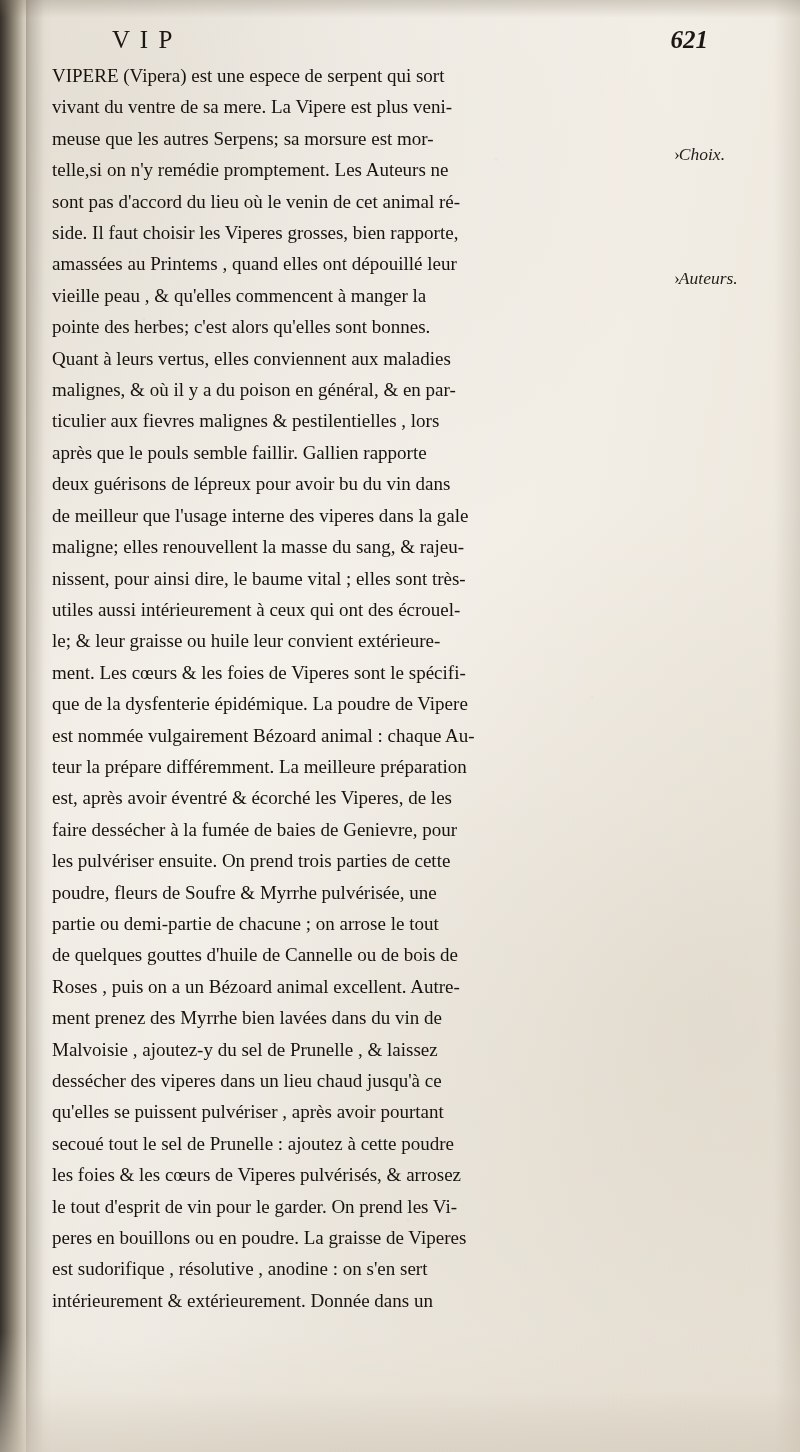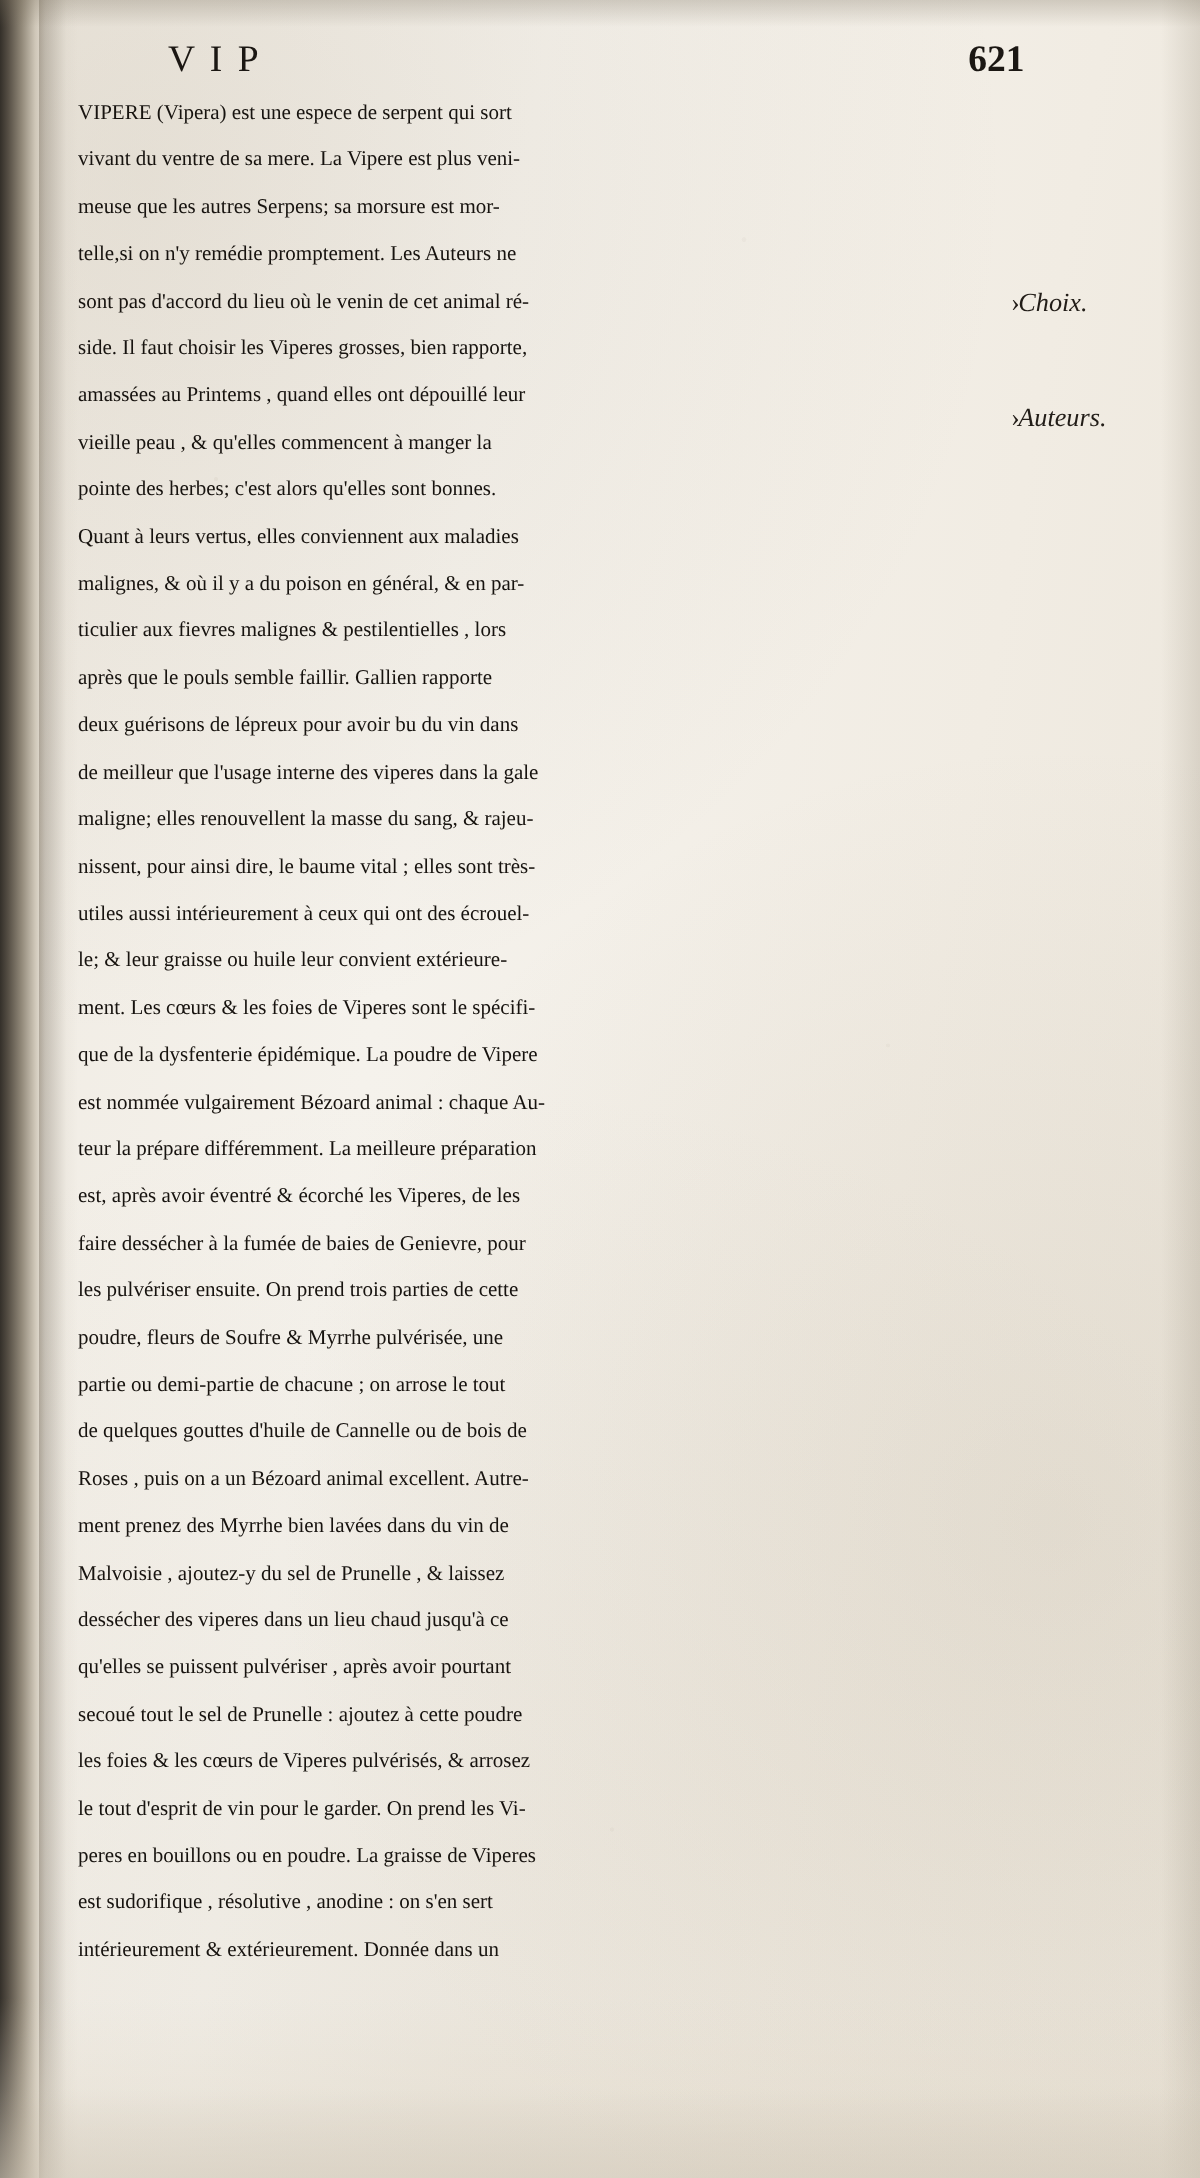--- a/index.html
+++ b/index.html
@@ -72,30 +72,31 @@
   }
   .runhead .rh-left {
     position: absolute;
     left: 60px;
     top: 0;
     font-variant: small-caps;
     text-align: right;
   }
   .runhead .rh-right {
     position: absolute;
-    right: 69px;
+    right: 44px;
     top: 0;
     font-weight: bold;
+    font-style: italic;
     letter-spacing: 0px;
   }
 
   .body-text {
     margin-top: 4px;
     width: 612px;
-    font-size: 14px;
+    font-size: 19px;
     line-height: 31.4px;
     text-align: justify;
     text-justify: inter-word;
     hyphens: none;
     color: #17130f;
   }
   .body-text p {
     margin: 0;
     text-indent: 0;
   }
@@ -199,21 +200,21 @@
         <span class="line">secoué tout le sel de Prunelle : ajoutez à cette poudre</span>
         <span class="line">les foies &amp; les cœurs de Viperes pulvérisés, &amp; arrosez</span>
         <span class="line">le tout d'esprit de vin pour le garder. On prend les Vi-</span>
         <span class="line">peres en bouillons ou en poudre. La graisse de Viperes</span>
         <span class="line">est sudorifique , résolutive , anodine : on s'en sert</span>
         <span class="line">intérieurement &amp; extérieurement. Donnée dans un</span>
       </p>
     </div>
 
     <div class="marginalia">
-      <div class="margin-note" style="top:118px;margin-top:47px;">
+      <div class="margin-note" style="top:118px;">
         <span class="tick">›</span><span>Choix.</span>
       </div>
       <div class="margin-note" style="top:242px;">
         <span class="tick">›</span><span>Auteurs.</span>
       </div>
     </div>
 
   </div>
 
   <div class="speckles"></div>

